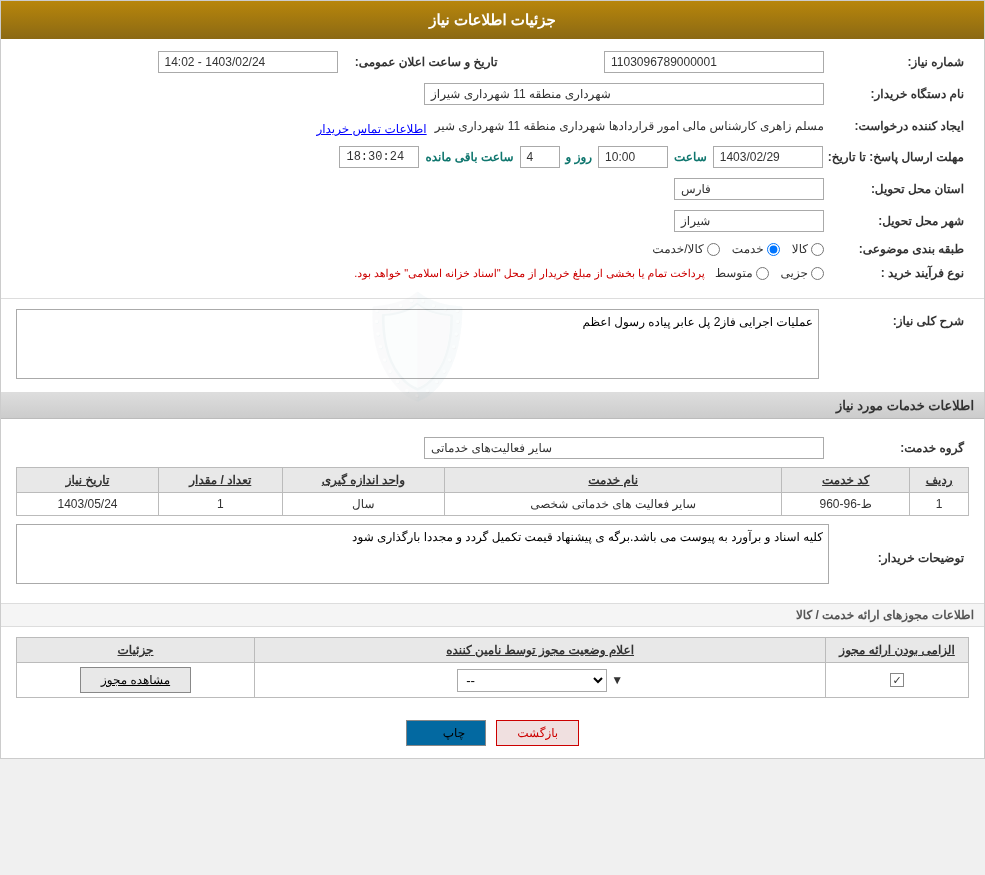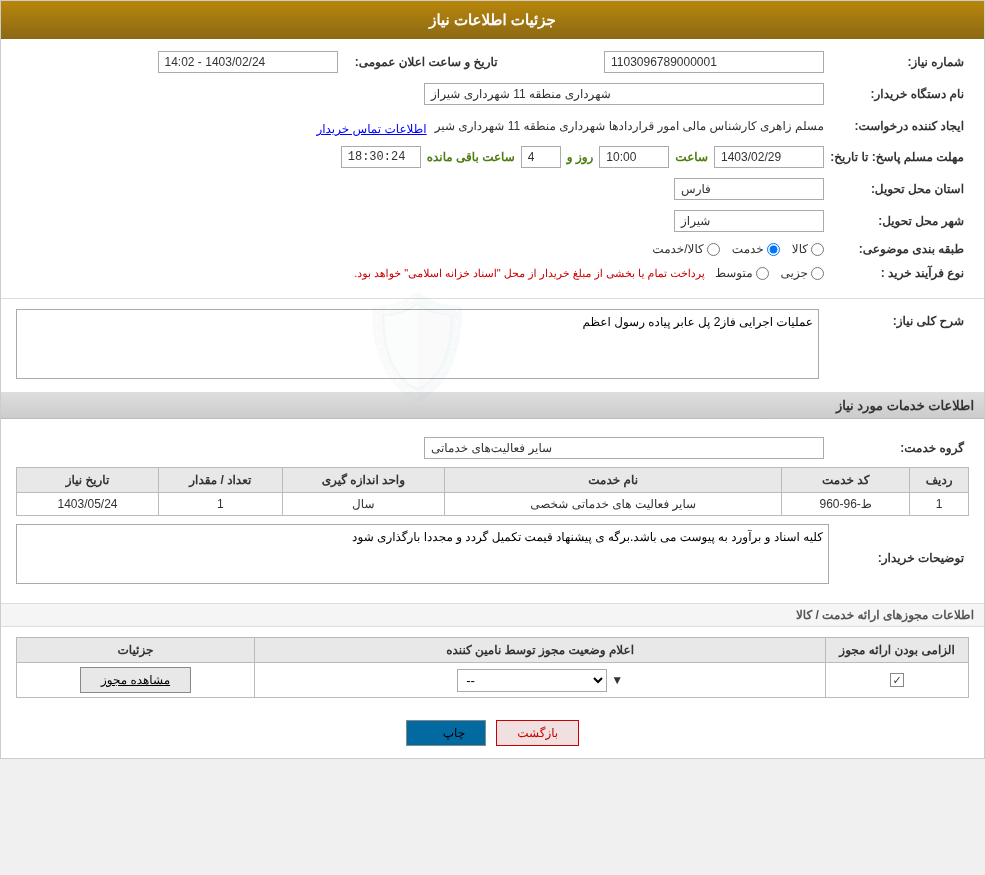--- a/index.html
+++ b/index.html
@@ -64,21 +64,21 @@
       margin-top: 7px;
     }
     .date-time-row {
       display: flex;
       align-items: center;
       gap: 6px;
       flex-direction: row;
     }
     .date-time-label {
       font-weight: bold;
-      color: #4d7c0f;
+      color: #0f766e;
     }
     .section-title {
       background: linear-gradient(to bottom, #ddd, #ccc);
       padding: 5px 10px;
       font-weight: bold;
       font-size: 13px;
       margin: 0 0 6px 0;
       border-bottom: 1px solid #bbb;
       text-align: right;
     }
@@ -100,20 +100,21 @@
       width: 100%;
       border-collapse: collapse;
       font-size: 12px;
     }
     table th {
       background: #e8e8e8;
       border: 1px solid #bbb;
       padding: 5px 2px;
       text-align: center;
       font-weight: bold;
+      text-decoration: underline;
     }
     table td {
       border: 1px solid #bbb;
       padding: 4px 8px;
       text-align: center;
     }
     .textarea-box {
       border: 1px solid #aaa;
       width: 100%;
       min-height: 60px;
@@ -216,21 +217,21 @@
 
     <div class="row">
       <div class="label">ایجاد کننده درخواست:</div>
       <div class="value" style="display:flex; align-items:center; gap:8px;">
         <span>مسلم زاهری کارشناس مالی امور قراردادها شهرداری منطقه 11 شهرداری شیر</span>
         <span class="link-blue">اطلاعات تماس خریدار</span>
       </div>
     </div>
 
     <div class="row">
-      <div class="label">مهلت مسلم پاسخ: تا تاریخ:</div>
+      <div class="label">مهلت ارسال پاسخ: تا تاریخ:</div>
       <div class="value">
         <div class="date-time-row">
           <span class="input-box" style="min-width:110px;">1403/02/29</span>
           <span class="date-time-label">ساعت</span>
           <span class="input-box" style="min-width:70px;">10:00</span>
           <span class="date-time-label">روز و</span>
           <span class="input-box" style="min-width:40px;">4</span>
           <span class="date-time-label">ساعت باقی مانده</span>
           <span class="input-box" style="min-width:80px;font-family:Liberation Mono, monospace;">18:30:24</span>
         </div>

